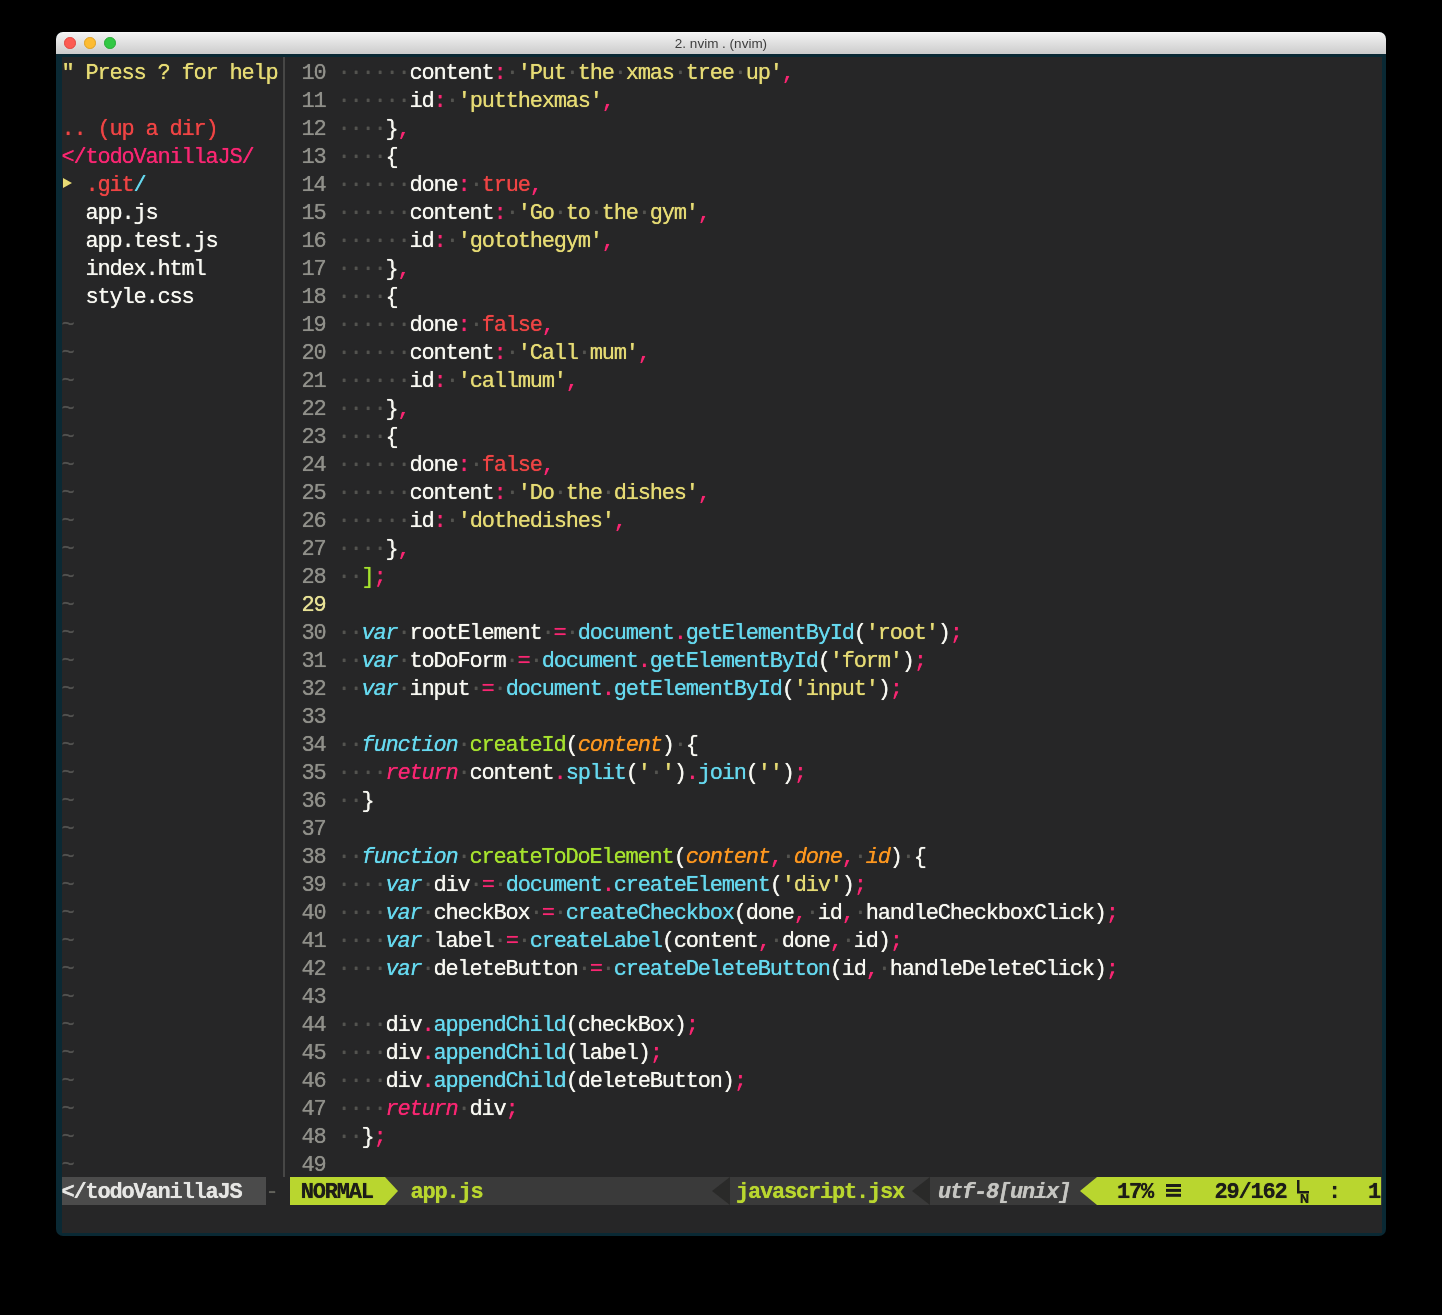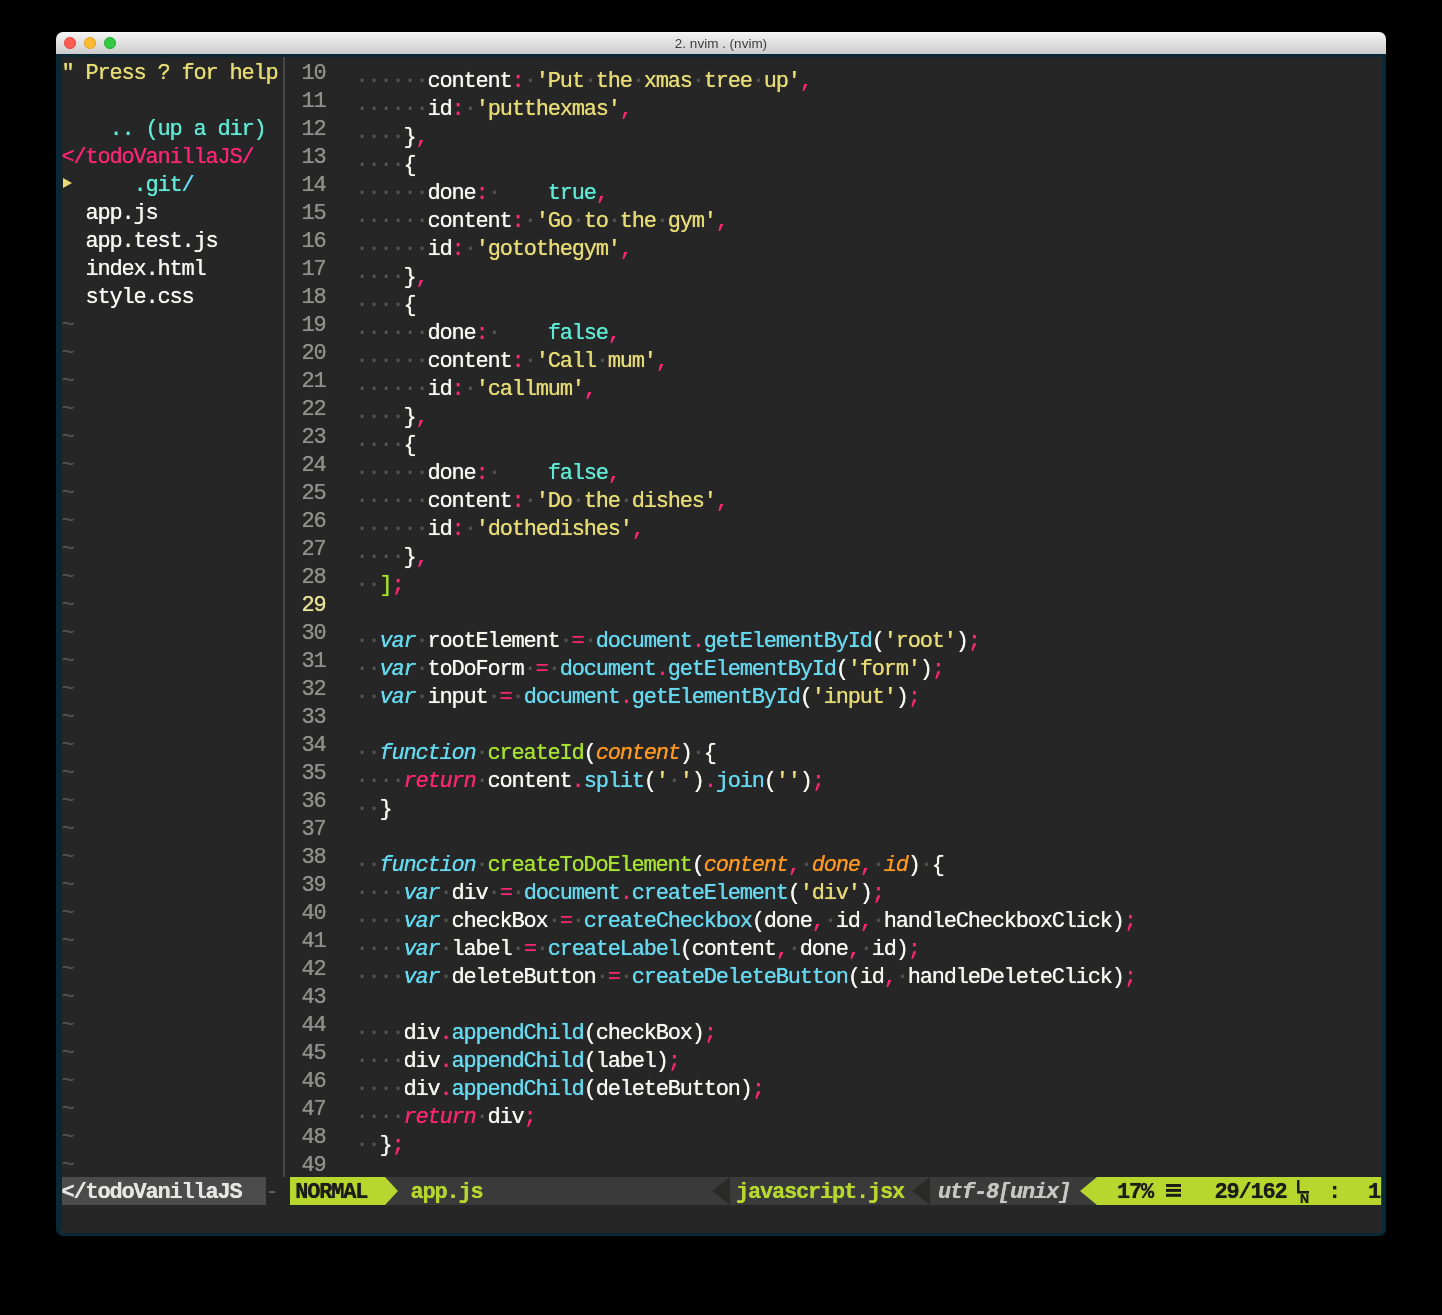--- a/index.html
+++ b/index.html
@@ -17,45 +17,45 @@
 #vim { position:absolute; left:5.5px; top:25px; width:1320px; height:1176px;
   background:#262627;
   font:22px/28px "Liberation Mono", monospace; letter-spacing:-1.2px;
   text-shadow:0 0 0.7px currentColor; }
 .row { position:absolute; left:0; height:28px; white-space:pre; }
 #tree { position:absolute; left:0; top:0; width:216px; height:1120px; overflow:hidden; }
 #codew { position:absolute; left:228px; top:0; width:1092px; height:1300px; overflow:hidden; }
 #vsep { position:absolute; left:221.4px; top:0; width:1.8px; height:1120px; background:#474746; }
 .lnr,.cln { position:absolute; left:0; top:0; width:36px; text-align:right; color:#90908a; }
 .cln { color:#e8e296; }
-.txt { position:absolute; left:48px; top:8px;margin-left:18px; }
+.txt { position:absolute; left:48px; top:0; }
 .w { color:#f8f8f2; }
 .p { color:#f92672; }
 .y { color:#e6db74; }
 .c { color:#66d9ef; }
 .g { color:#a6e22e; }
-.v { color:#5eead4;padding-left:48px; }
+.v { color:#ef4444; }
 .k { color:#66d9ef; font-style:italic; }
 .o { color:#fd971f; font-style:italic; }
 .r { color:#f92672; font-style:italic; }
 i { color:#53534f; font-style:normal; text-shadow:0 0 0.8px currentColor; }
 .tl { color:#525250; }
 #arrow { position:absolute; left:1.2px; top:121px; width:0; height:0;
   border-left:9px solid #e7db74; border-top:5.5px solid transparent;
   border-bottom:5.5px solid transparent; }
 
 #stl { position:absolute; left:0; top:1120px; width:1320px; height:28px;
   font-weight:bold; line-height:31px; }
 #graybar { position:absolute; left:0; top:0; width:204px; height:28px; background:#4b4b4b;
   color:#e6e6e4; }
 #gdash { position:absolute; left:204px; top:0; width:24px; height:28px; color:#62625c;
   font-weight:normal; }
 #airline { position:absolute; left:228px; top:0; width:1092px; height:28px; background:#3a3a3a; }
 #nblock { position:absolute; left:0; top:0; width:95.3px; height:28px; background:#b9d62f;
-  color:#1d1d18; text-align:center; }
+  color:#1d1d18; text-align:right; }
 #ntri { position:absolute; left:95.3px; top:0; width:0; height:0;
   border-left:13.8px solid #b9d62f; border-top:14px solid transparent; border-bottom:14px solid transparent; }
 #fname { position:absolute; left:121px; top:0; color:#b9d62f; }
 .dtri { position:absolute; top:0; width:0; height:0;
   border-right:18px solid #2a2a29; border-top:14px solid transparent; border-bottom:14px solid transparent; }
 #dt1 { left:422px; }
 #dt2 { left:622.5px; }
 #ftype { position:absolute; left:446.5px; top:0; color:#b9d62f; }
 #enc { position:absolute; left:648.5px; top:0; color:#c6c6c2;font-style:italic; }
 #ltri { position:absolute; left:790.5px; top:0; width:0; height:0;

